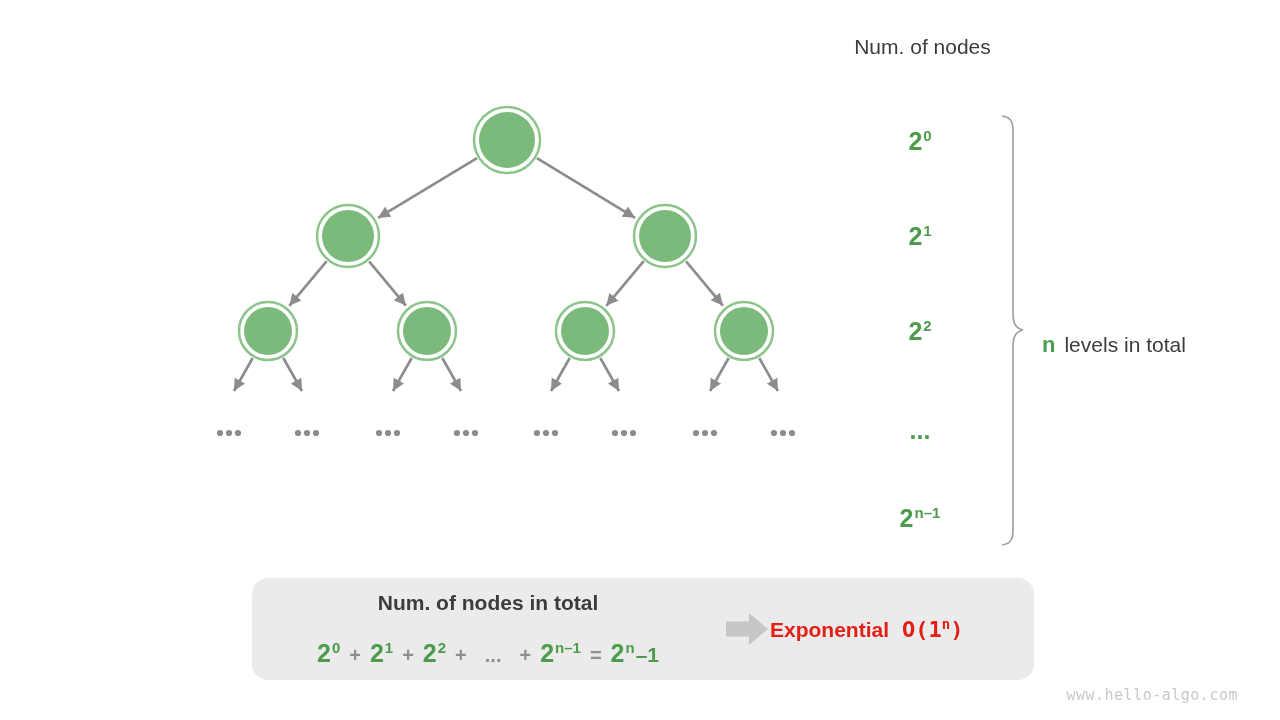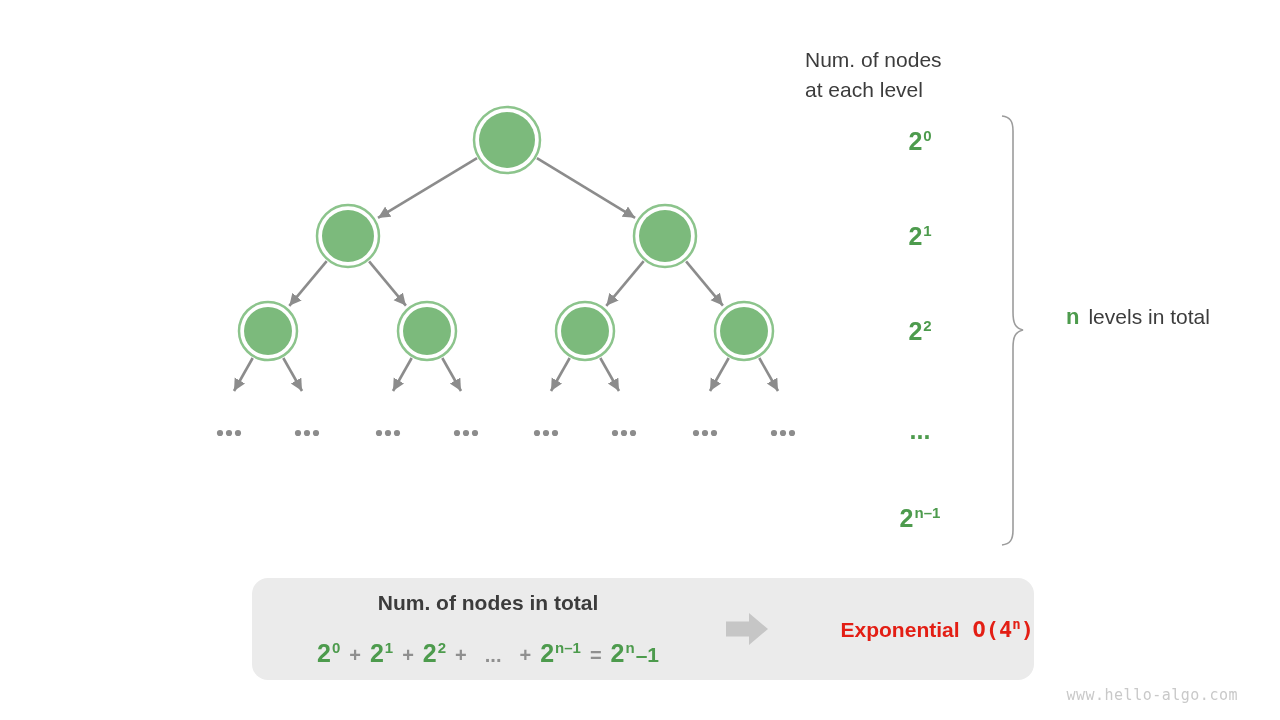--- a/index.html
+++ b/index.html
@@ -5,42 +5,42 @@
   :root{
     --node-fill:#7cba7c; --node-ring:#8cc48c; --edge:#8c8c8c;
     --green:#4d9b4d; --dark:#3c3c3c; --red:#e31e14;
     --box-bg:#ebebeb; --block-arrow:#c6c6c6; --wm:#c9c9c9; --brace:#9c9c9c;
   }
   html,body{margin:0;padding:0;background:#fff;}
   .canvas{position:relative;width:1280px;height:720px;background:#ffffff;overflow:hidden;
           font-family:"Liberation Sans",sans-serif;}
   svg.layer{position:absolute;left:0;top:0;}
 
-  .hdr{position:absolute;left:805px;top:32px;width:235px;
-       font-size:21px;line-height:30px;color:var(--dark);margin-top:13px;}
+  .hdr{position:absolute;left:805px;top:32px;width:235px;text-align:center;
+       font-size:21px;line-height:30px;color:var(--dark);}
   .level-label{position:absolute;left:840px;width:160px;text-align:center;
        font-weight:bold;font-size:25px;color:var(--green);line-height:34px;}
   .level-label .sup{font-size:15px;position:relative;top:-9px;margin-left:1px;}
 
-  .brace-note{position:absolute;left:1042px;top:304px;font-size:21px;color:var(--dark);white-space:nowrap;margin-left:24px;}
+  .brace-note{position:absolute;left:1042px;top:332px;font-size:21px;color:var(--dark);white-space:nowrap;}
   .brace-note .nvar{color:var(--green);font-weight:bold;font-size:22px;margin-right:9px;}
 
   .sumbox{position:absolute;left:252px;top:578px;width:782px;height:102px;
           background:var(--box-bg);border-radius:16px;display:flex;align-items:center;}
   .col-left{width:472px;text-align:center;}
   .col-arrow{width:46px;display:flex;justify-content:center;}
   .col-right{flex:1;text-align:center;}
   .box-title{font-size:21px;font-weight:bold;color:var(--dark);margin-bottom:24px;}
   .formula{display:flex;justify-content:center;align-items:baseline;}
   .tok{font-weight:bold;white-space:nowrap;}
   .tok.green{color:var(--green);font-size:25px;}
   .tok.gray{color:#8f8f8f;font-size:20px;margin:0 9px;}
   .tok .sup{font-size:15px;position:relative;top:-9px;margin-left:1px;}
   .tok .tail{font-size:21px;margin-left:1px;}
-  .red-line{display:flex;justify-content:flex-end;align-items:baseline;gap:13px;}
+  .red-line{display:flex;justify-content:flex-start;align-items:baseline;gap:13px;}
   .red-word{font-size:21px;font-weight:bold;color:var(--red);}
   .red-O{font-family:"DejaVu Sans Mono",monospace;font-size:22px;font-weight:bold;color:var(--red);}
   .red-O .sup{font-size:14px;position:relative;top:-8px;}
 
   .watermark{position:absolute;right:42px;top:686px;font-family:"DejaVu Sans Mono",monospace;
              font-size:15px;color:var(--wm);letter-spacing:0.5px;}
 </style>
 </head>
 <body>
 
@@ -108,21 +108,20 @@
         <circle cx="714" cy="433" r="3.1" fill="#8c8c8c"></circle>
         <circle cx="774" cy="433" r="3.1" fill="#8c8c8c"></circle>
         <circle cx="783" cy="433" r="3.1" fill="#8c8c8c"></circle>
         <circle cx="792" cy="433" r="3.1" fill="#8c8c8c"></circle>
       </g>
       <path d="M1002,116 C1010,117 1013,121 1013,131 L1013,312 C1013,323 1015,328 1023,330 C1015,332 1013,337 1013,348 L1013,530 C1013,540 1010,544 1002,545" fill="none" stroke="#9c9c9c" stroke-width="1.6"></path>
     </svg>
 
   <div class="hdr">
     <div>Num. of nodes</div>
-    <div>at each level</div>
   </div>
 
   <div id="level-labels">
       <div class="level-label" style="top: 124px;"><span>2</span><span class="sup">0</span></div>
       <div class="level-label" style="top: 219px;"><span>2</span><span class="sup">1</span></div>
       <div class="level-label" style="top: 314px;"><span>2</span><span class="sup">2</span></div>
       <div class="level-label" style="top: 413px;"><span>...</span></div>
       <div class="level-label" style="top: 501px;"><span>2</span><span class="sup">n–1</span></div>
     </div>
 
@@ -148,19 +147,19 @@
         </div>
     </div>
     <div class="col-arrow">
       <svg width="42" height="34">
         <polygon points="0,9.5 23,9.5 23,1 42,17 23,33 23,24.5 0,24.5" fill="var(--block-arrow)"></polygon>
       </svg>
     </div>
     <div class="col-right">
       <div class="red-line">
         <span class="red-word">Exponential</span>
-        <span class="red-O"><span>O(4</span><span class="sup">n</span><span>)</span></span>
+        <span class="red-O"><span>O(1</span><span class="sup">n</span><span>)</span></span>
       </div>
     </div>
   </div>
 
   <div class="watermark">www.hello-algo.com</div>
 </div>
 
 </body></html>

